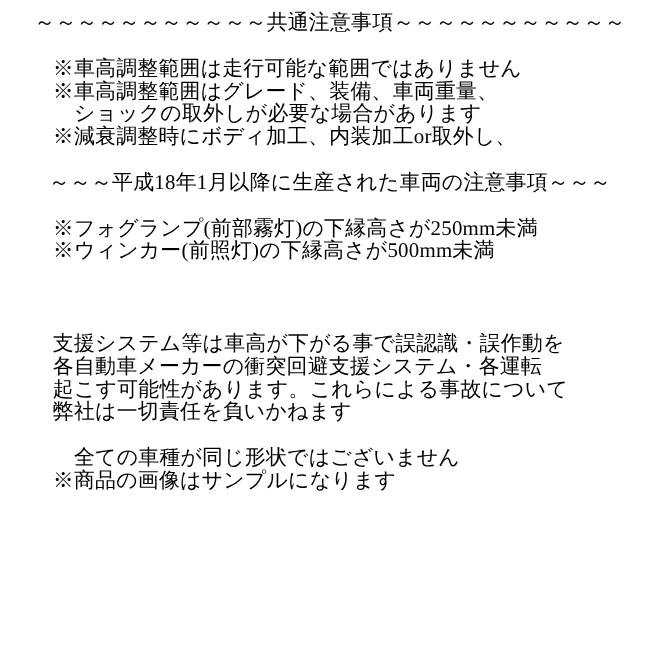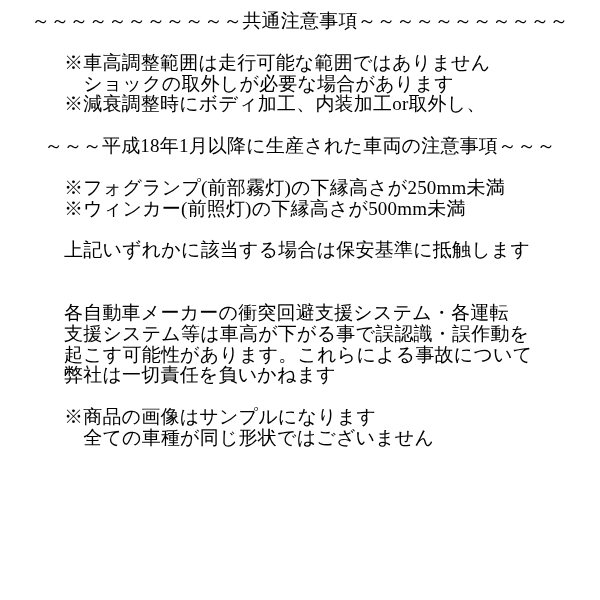--- a/index.html
+++ b/index.html
@@ -14,44 +14,44 @@
     overflow: hidden;
     box-sizing: border-box;
     padding-top: 11px;
   }
   .line {
     height: 20.85px;
     line-height: 20.85px;
     white-space: pre;
     letter-spacing: 0.2px;
   }
-  .line.body { padding-left: 64px; }
+  .line.body { padding-left: 48px; }
   .line.header { text-align: center; }
   .line.blank { }
 </style>
 </head>
 <body>
 
 <div class="page">
   <div>
       <div class="line header">～～～～～～～～～～～共通注意事項～～～～～～～～～～～</div>
       <div class="line blank">&nbsp;</div>
       <div class="line body">※車高調整範囲は走行可能な範囲ではありません</div>
+      <div class="line body">※車高調整範囲はグレード、装備、車両重量、</div>
       <div class="line body">　ショックの取外しが必要な場合があります</div>
       <div class="line body">※減衰調整時にボディ加工、内装加工or取外し、</div>
       <div class="line blank">&nbsp;</div>
       <div class="line header">～～～平成18年1月以降に生産された車両の注意事項～～～</div>
       <div class="line blank">&nbsp;</div>
       <div class="line body">※フォグランプ(前部霧灯)の下縁高さが250mm未満</div>
       <div class="line body">※ウィンカー(前照灯)の下縁高さが500mm未満</div>
       <div class="line blank">&nbsp;</div>
-      <div class="line body">上記いずれかに該当する場合は保安基準に抵触します</div>
       <div class="line blank">&nbsp;</div>
       <div class="line blank">&nbsp;</div>
+      <div class="line body">支援システム等は車高が下がる事で誤認識・誤作動を</div>
       <div class="line body">各自動車メーカーの衝突回避支援システム・各運転</div>
-      <div class="line body">支援システム等は車高が下がる事で誤認識・誤作動を</div>
       <div class="line body">起こす可能性があります。これらによる事故について</div>
       <div class="line body">弊社は一切責任を負いかねます</div>
       <div class="line blank">&nbsp;</div>
+      <div class="line body">　全ての車種が同じ形状ではございません</div>
       <div class="line body">※商品の画像はサンプルになります</div>
-      <div class="line body">　全ての車種が同じ形状ではございません</div>
     </div>
 </div>
 
 </body></html>

